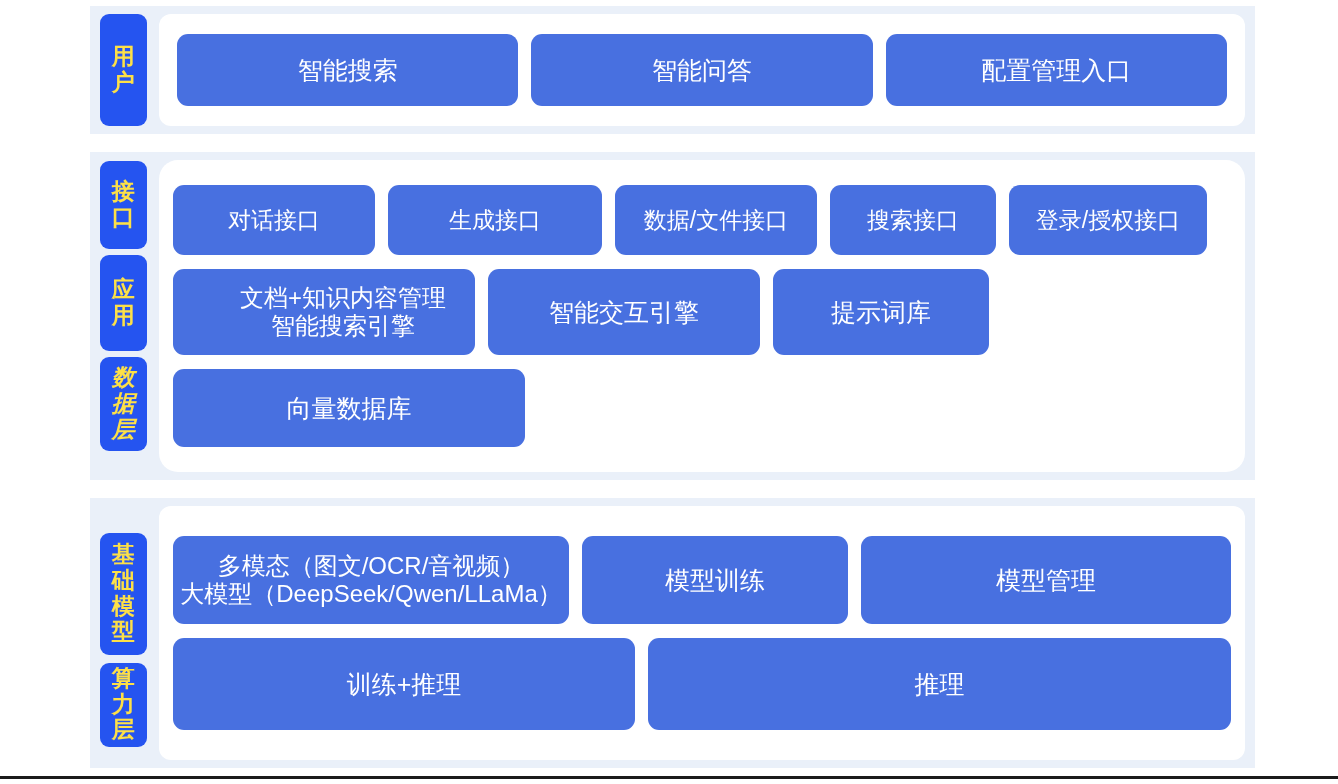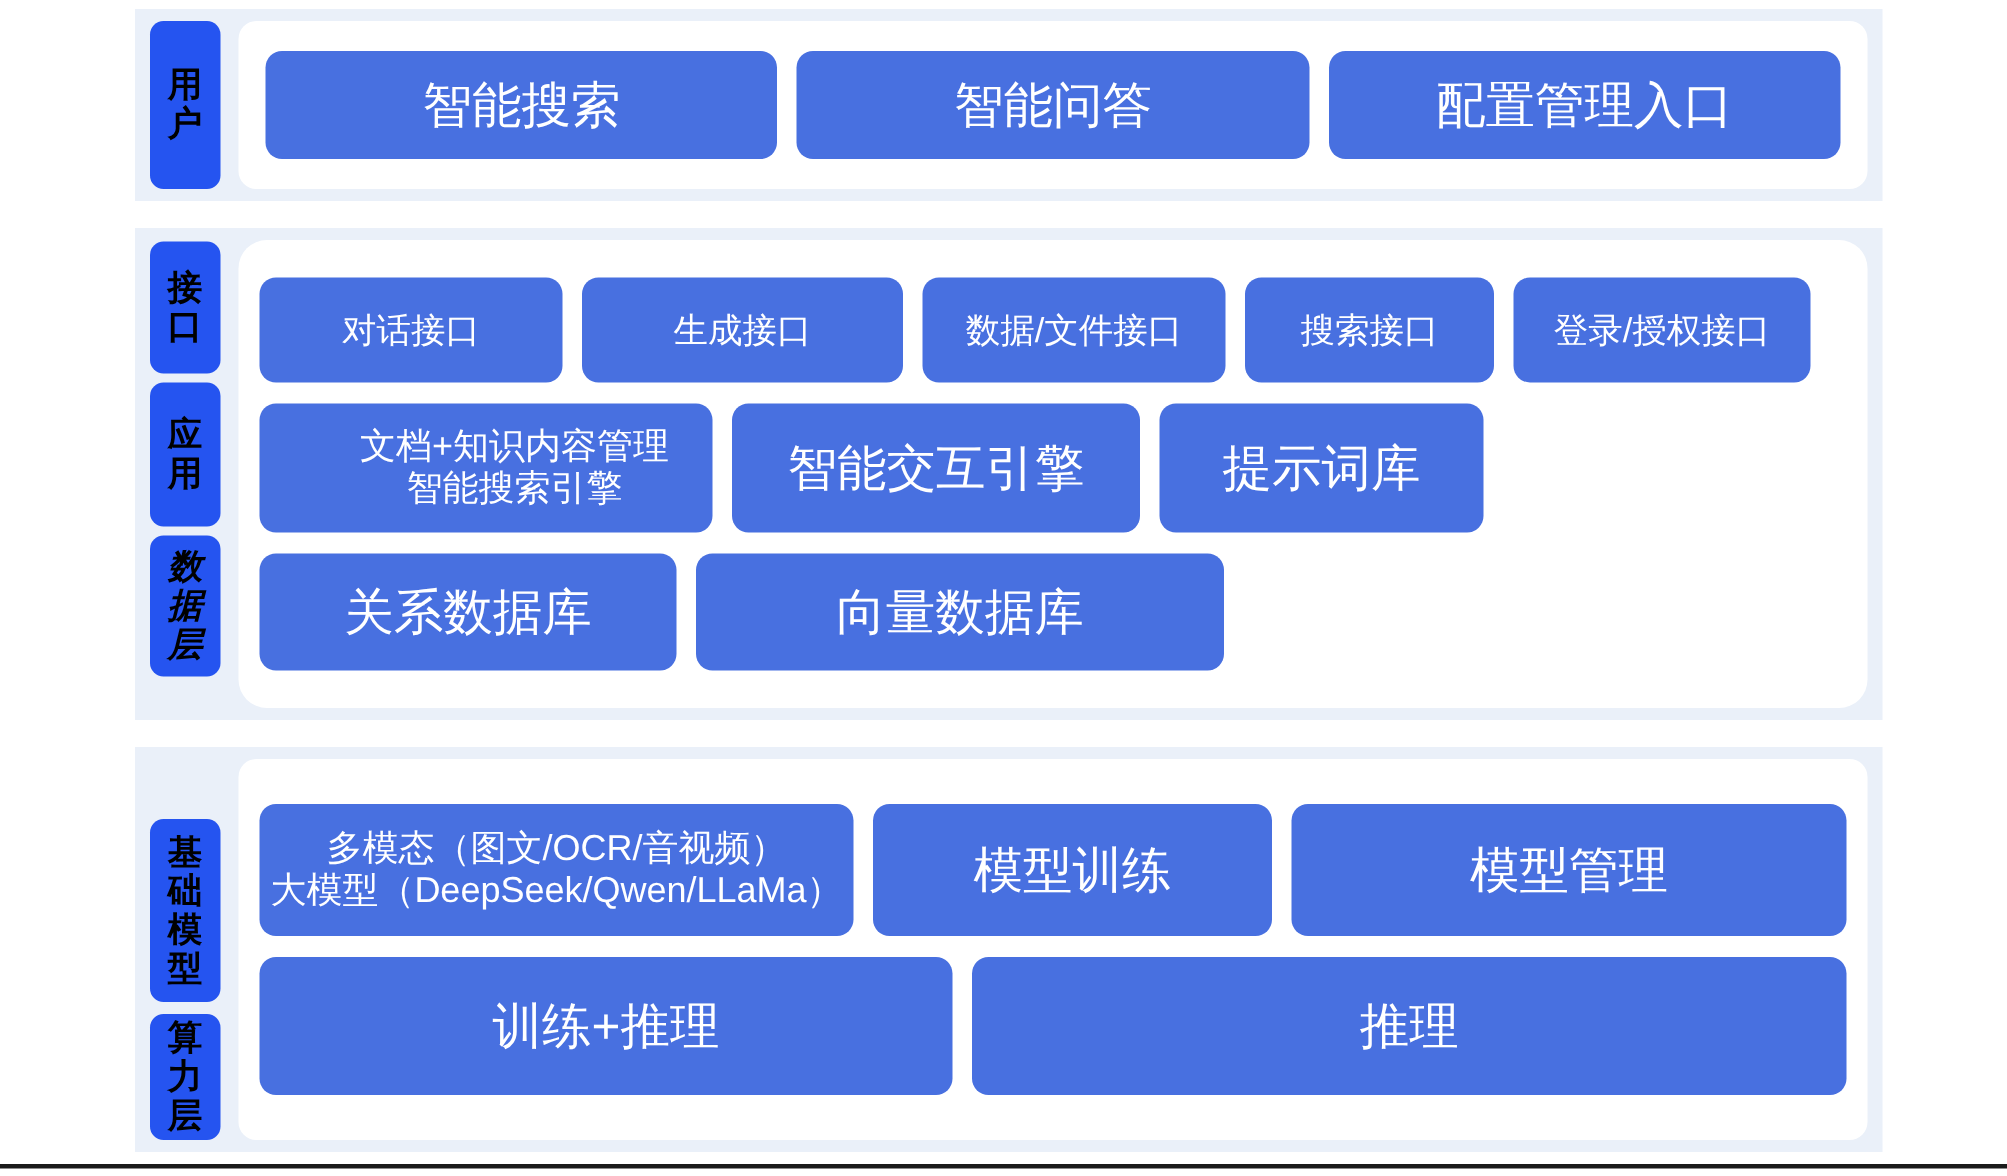--- a/index.html
+++ b/index.html
@@ -44,21 +44,21 @@
     width: 60px;
     flex: 0 0 60px;
     display: flex;
     flex-direction: column;
     justify-content: space-between;
     padding: 8px 0 8px 10px;
     box-sizing: border-box;
   }
   .side-label {
     background: #2554f0;
-    color: #000000;
+    color: #fde047;
     border-radius: 9px;
     width: 47px;
     display: flex;
     align-items: center;
     justify-content: center;
     font-size: 23px;
     font-weight: 700;
     line-height: 1.12;
     letter-spacing: 0.5px;
     writing-mode: horizontal-tb;
@@ -94,21 +94,21 @@
 
   
   .box {
     background: #4870e0;
     color: #ffffff;
     border-radius: 11px;
     display: flex;
     align-items: center;
     justify-content: center;
     text-align: center;
-    font-size: 33px;
+    font-size: 25px;
     line-height: 1.22;
     padding: 4px 6px;
     box-sizing: border-box;
     white-space: pre-line;
   }
   .box.small { font-size: 23px; }
   .box.two-line { font-size: 24px; line-height: 1.18; }
 
   
   .band-user .panel { padding: 0 18px; }
@@ -134,21 +134,21 @@
   .row-app  .b1 { flex: 0 0 302px; padding-left: 44px; }
   .row-app  .b2 { flex: 0 0 272px; }
   .row-app  .b3 { flex: 0 0 216px; }
   .row-app  .b4 { flex: 0 0 196px; }
 
   .row-data .b1 { flex: 0 0 278px; }
   .row-data .b2 { flex: 0 0 352px; }
   .row-data .b3 { flex: 1 1 0; }
 
   
-  .band-infra .label-col { justify-content: flex-end; gap: 8px; padding-top: 21px; }
+  .band-infra .label-col { justify-content: center; gap: 8px; padding-top: 21px; }
   .band-infra .side-label.s-model { height: 122px; }
   .band-infra .side-label.s-compute { height: 84px; }
   .band-infra .panel { padding: 0 14px; gap: 14px; }
   .row-model   { height: 88px; }
   .row-compute { height: 92px; }
 
   .row-model .b1 { flex: 0 0 396px; }
   .row-model .b2 { flex: 0 0 266px; }
   .row-model .b3 { flex: 1 1 0; text-align: center; }
 
@@ -208,21 +208,20 @@
       </div>
 
       <div class="row row-app">
         <div class="box b1 two-line">文档+知识内容管理
 智能搜索引擎</div>
         <div class="box b2">智能交互引擎</div>
         <div class="box b3">提示词库</div>
       </div>
 
       <div class="row row-data">
-        <div class="box b1">关系数据库</div>
         <div class="box b2">向量数据库</div>
       </div>
 
     </div>
   </div>
 
   <div class="band band-infra">
     <div class="label-col">
       <div class="side-label s-model">
         <span>基础模型</span>

